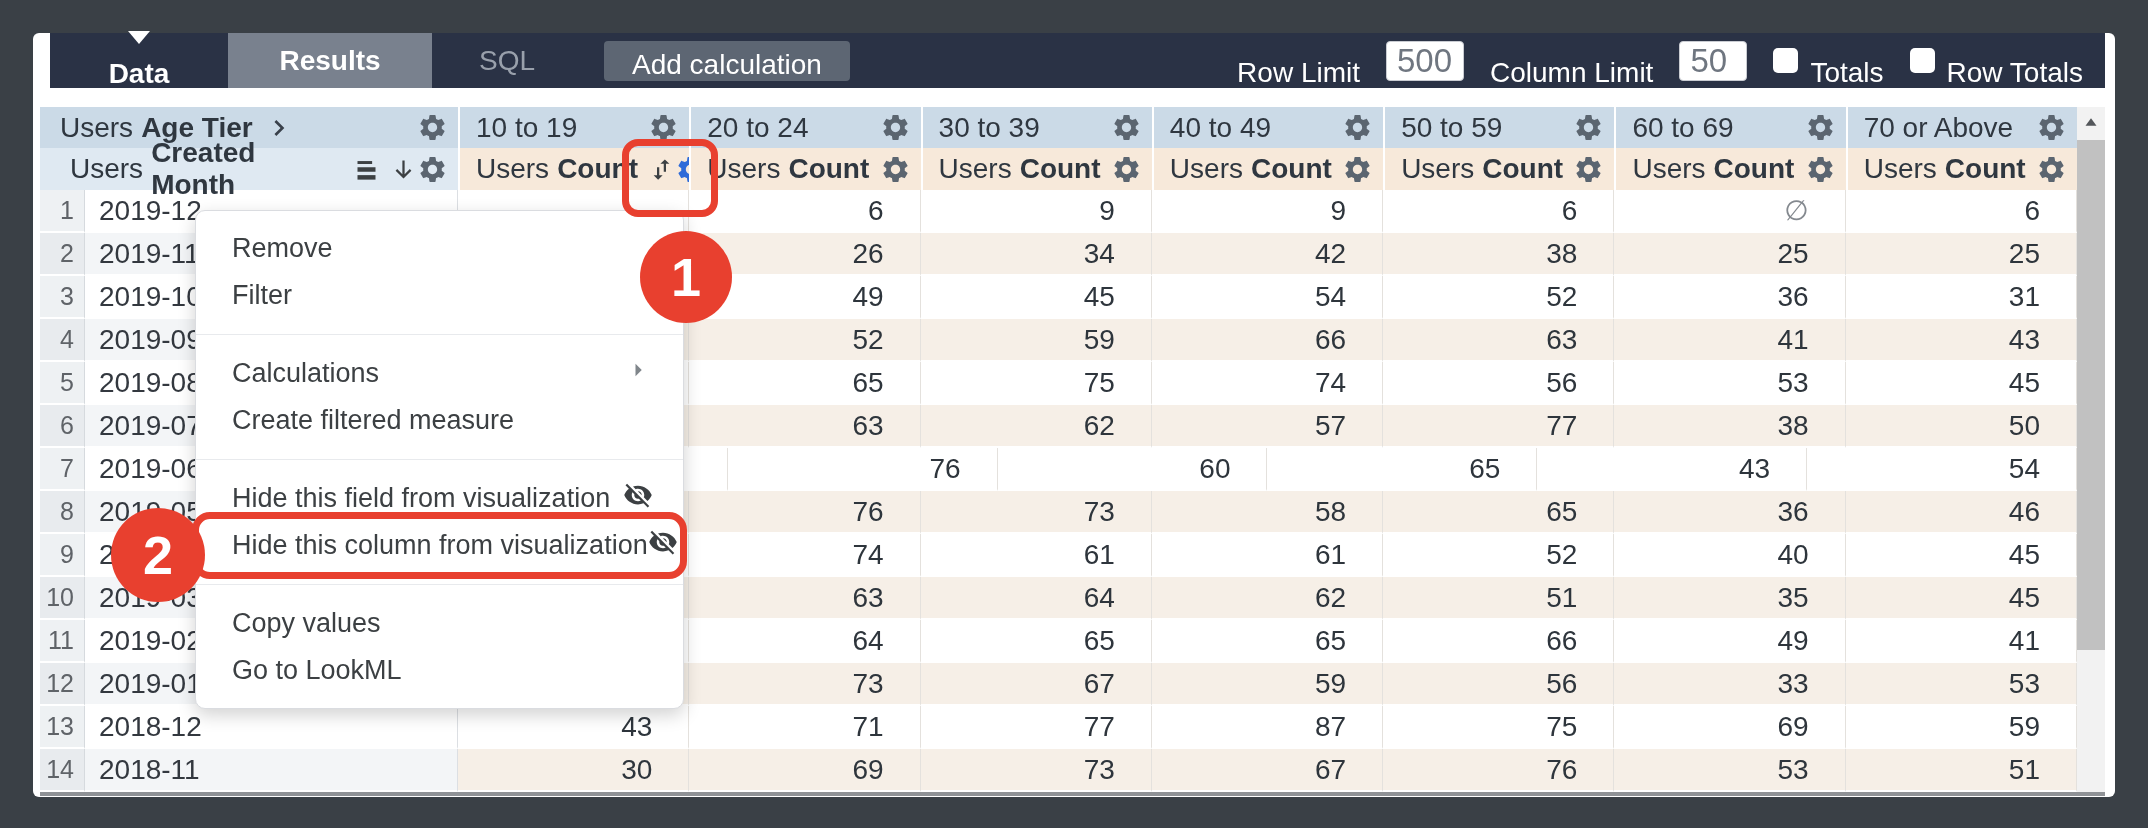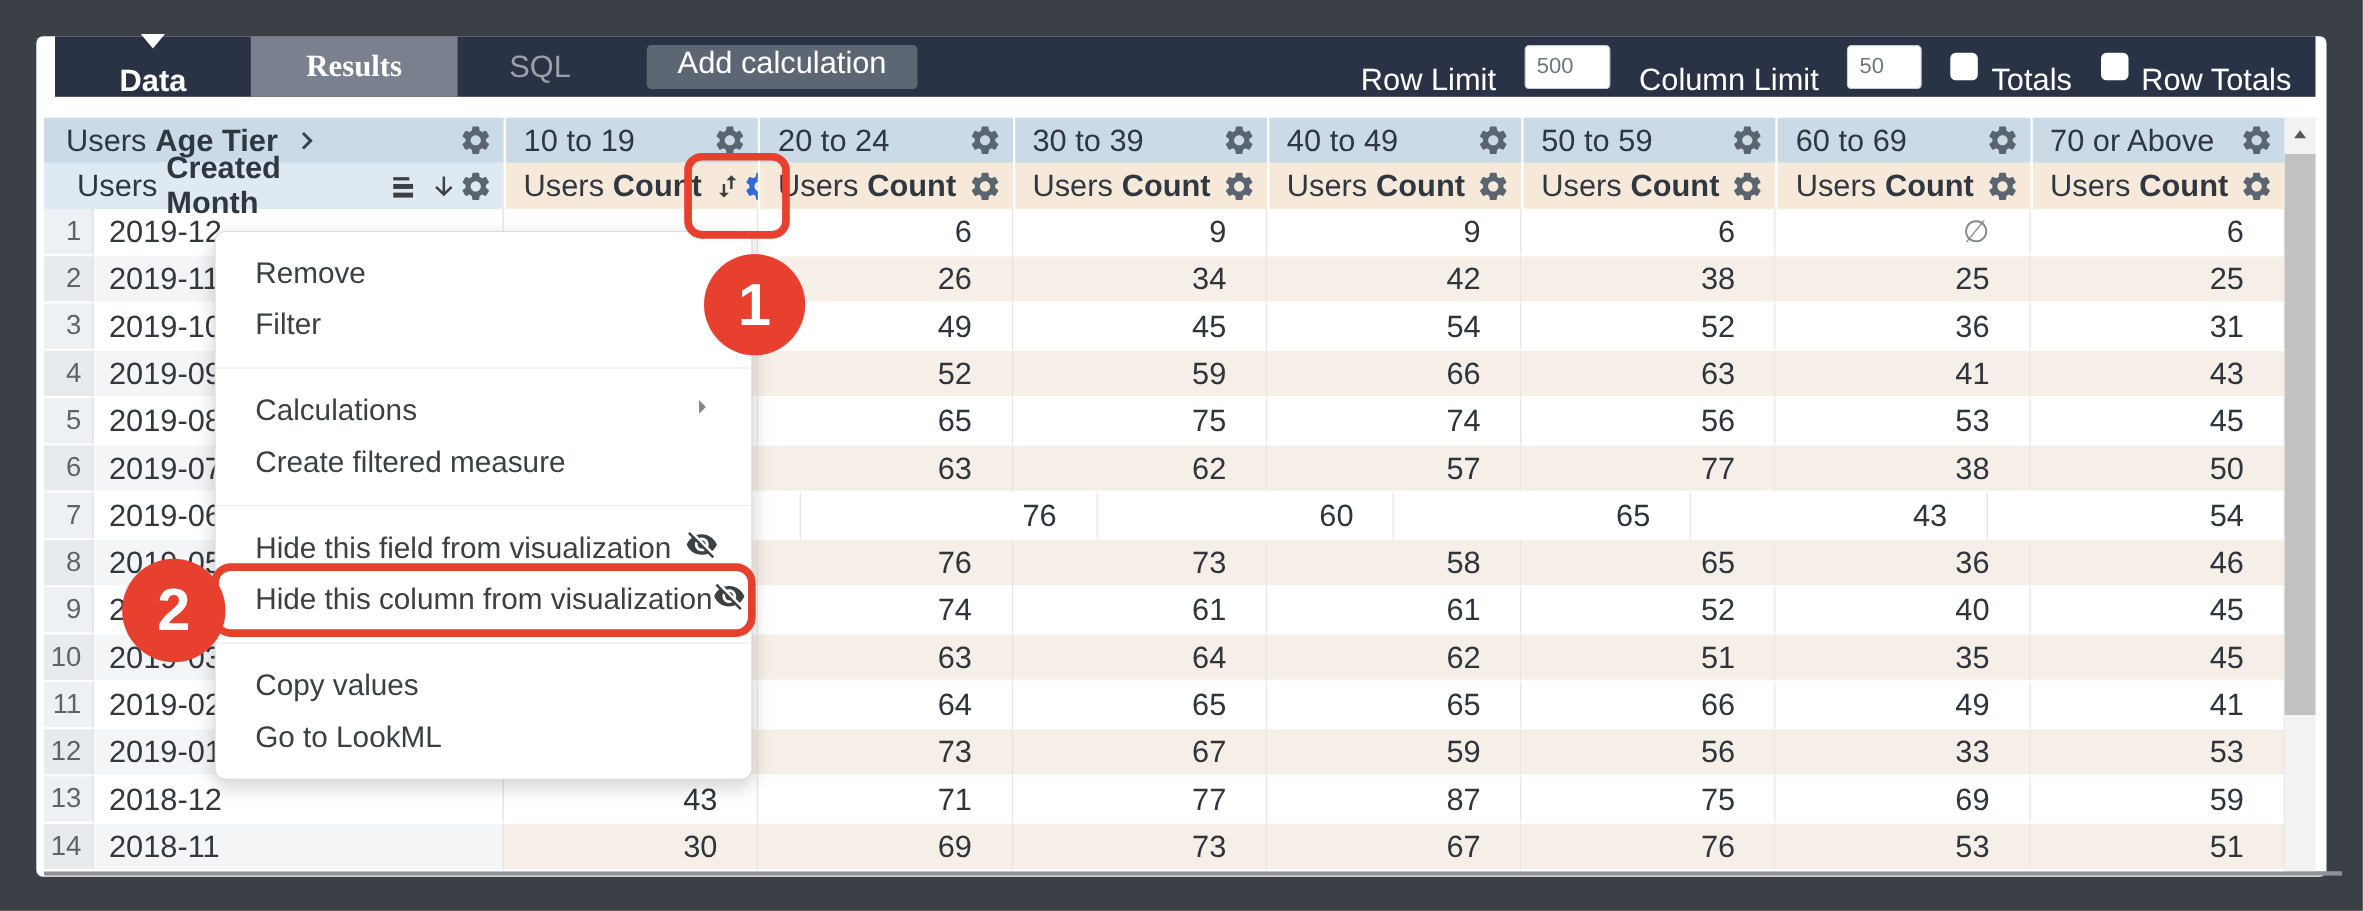--- a/index.html
+++ b/index.html
@@ -14,41 +14,40 @@
     background:#ffffff;border-radius:6px;
   }
   
   .toolbar{
     position:absolute;left:50px;top:33px;width:2055px;height:55px;
     background:var(--toolbar-bg,#2a3245);
     display:flex;align-items:center;color:#fff;font-size:28px;
   }
   .tab{height:100%;display:flex;align-items:center;justify-content:center;cursor:pointer;}
   .tab-data{width:178px;font-weight:bold;gap:14px;flex-direction:column;}
-  .tab-results{width:188px;font-weight:bold;background:#79818e;font-family:Liberation Serif, serif;}
+  .tab-results{width:204px;font-weight:bold;background:#79818e;}
   .tab-sql{width:150px;color:#99a0ab;}
   .btn-addcalc{
     margin-left:22px;height:40px;padding:0 28px;background:#5d6673;border-radius:4px;
-    display:flex;align-items:flex-start;color:#fff;
+    display:flex;align-items:flex-end;color:#fff;
   }
   .tb-right{margin-left:auto;display:flex;align-items:center;gap:26px;padding-right:22px;}
   .tb-right .lbl{color:#fff;margin-top:24px;}
   .tb-input{
     width:66px;height:38px;border:1px solid #c9ccd2;border-radius:4px;background:#fff;
-    color:#6f7680;font-size:20px;padding:0 0 0 10px;font-family:"Liberation Sans",sans-serif;
+    color:#6f7680;font-size:33px;padding:0 0 0 10px;font-family:"Liberation Sans",sans-serif;
   }
   .tb-input.small{width:56px;}
   .cb{width:25px;height:25px;background:#fff;border-radius:5px;display:inline-block;}
   .cbwrap{display:flex;align-items:center;gap:12px;}
   .caret-down{width:0;height:0;border-left:11px solid transparent;border-right:11px solid transparent;border-top:13px solid #fff;}
   
   .table-wrap{
     position:absolute;left:40px;top:107px;width:2065px;height:685px;
     border-bottom:4px solid #8f9296;
-    padding-left:24px;
   }
   .grid{position:absolute;left:0;top:0;width:2037px;}
   .hrow{display:flex;height:41px;}
   .hrow2{display:flex;height:42px;}
   .hcell{
     display:flex;align-items:center;background:var(--header-blue,#cbdae7);
     font-size:28px;color:#2f3740;box-sizing:border-box;border-left:2px solid #fff;
     flex:1 1 0;padding:0 10px 0 16px;min-width:0;
   }
   .hcell:first-child{border-left:none;}

